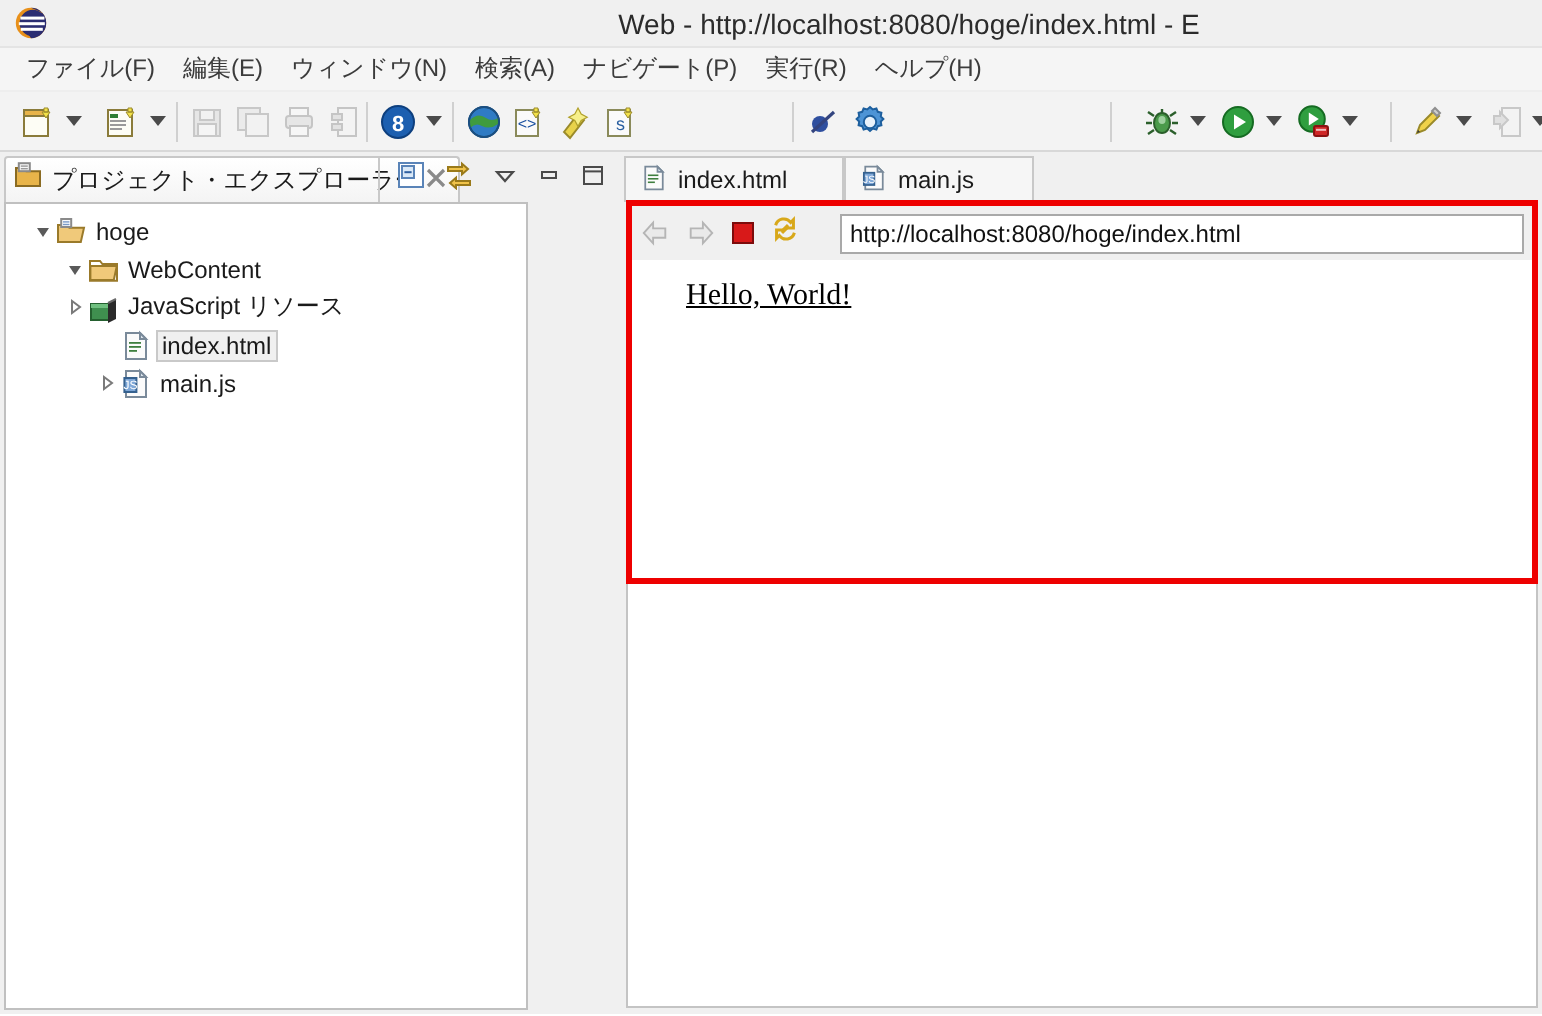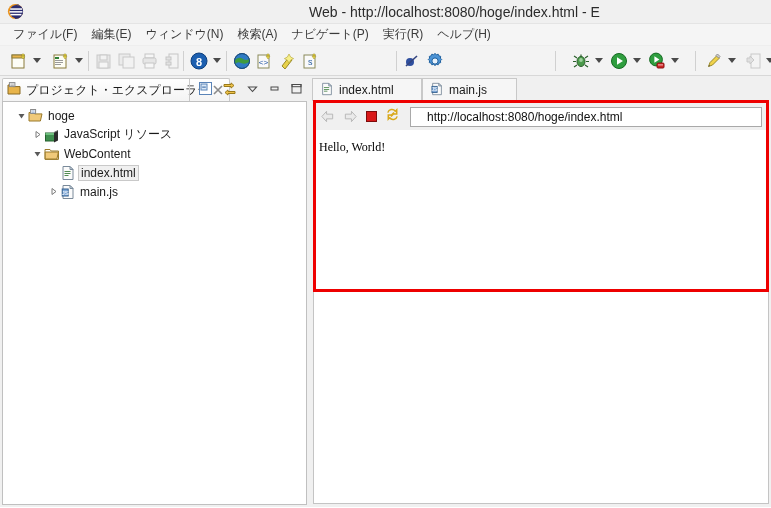--- a/index.html
+++ b/index.html
@@ -129,21 +129,21 @@
     height: 22px;
     display: flex;
     align-items: center;
     gap: 9px;
     padding: 0 4px 0 8px;
     border-left: 1px solid #c9c9c9;
   }
   #pe-body {
     position: absolute;
     left: 0; top: 23px;
-    width: 305px; height: 404px;
+    width: 262px; height: 404px;
     background: #ffffff;
     border: 1px solid #c0c0c0;
     overflow: hidden;
   }
   .tree-row {
     position: relative;
     height: 19px;
     display: flex;
     align-items: center;
     font-size: 12px;
@@ -233,37 +233,38 @@
     gap: 8px;
   }
   #url-field {
     flex: 1;
     height: 20px;
     background: #ffffff;
     border: 1px solid #a9a9a9;
     font-size: 12px;
     color: #111111;
     line-height: 18px;
-    padding: 0 16px;
+    padding: 0 4px;
     white-space: nowrap;
     overflow: hidden;
-    margin-left: 2px;
+    margin-left: 12px;
   }
   #browser-canvas {
     position: absolute;
     left: 0; top: 27px;
     right: 0; bottom: 0;
     background: #ffffff;
     overflow: hidden;
   }
   #page-text {
     font-family: "Liberation Serif", serif;
-    font-size: 12px;
+    font-size: 15px;
     color: #000000;
-    padding: 10px 3px;
+    padding: 10px 27px;
+    text-decoration: underline;
   }
   #editor-lower {
     position: absolute;
     left: 1px; top: 214px;
     width: 456px; height: 212px;
     background: #ffffff;
     border: 1px solid #c4c4c4;
     border-top: none;
   }
 
@@ -530,47 +531,47 @@
             <rect x="3.5" y="2.6" width="3.2" height=".7" fill="#7a9ac8"></rect>
             <rect x="3.5" y="3.9" width="3.2" height=".7" fill="#7a9ac8"></rect>
           </svg>
         </span>
         <span class="tree-label">hoge</span>
       </div>
 
       <div class="tree-row" style="padding-left:28px">
         <span class="twisty">
           <svg width="9" height="9" viewBox="0 0 9 9">
+              <path d="M1.5 3 L7.5 3 L4.5 7.5z" fill="#5a5a5a"></path>
+            </svg>
+        </span>
+        <span class="ticon">
+          <svg width="16" height="16" viewBox="0 0 16 16">
+            <path d="M1 3.5 h5 l1.2 1.5 h7.3 v8.4 h-13.5z" fill="#ffffff" stroke="#9a7a2a"></path>
+            <path d="M1.2 6 h13.2 l-1.5 7 h-11.7z" fill="#f0c97a" stroke="#9a7a2a"></path>
+          </svg>
+        </span>
+        <span class="tree-label">WebContent</span>
+      </div>
+
+      <div class="tree-row" style="padding-left:28px">
+        <span class="twisty">
+          <svg width="9" height="9" viewBox="0 0 9 9">
               <path d="M3 1.5 L3 7.5 L7 4.5z" fill="none" stroke="#7a7a7a"></path>
             </svg>
         </span>
         <span class="ticon">
           <svg width="16" height="16" viewBox="0 0 16 16">
             <rect x="1.5" y="6" width="9" height="8" fill="#3f8f4f" stroke="#24602f"></rect>
             <rect x="1.5" y="6" width="9" height="2" fill="#6fbf7f"></rect>
             <path d="M10 5.5 l4 -2 0 10 -4 2z" fill="#2a2a2a"></path>
             <path d="M10 5.5 l4 -2" stroke="#6a6a6a"></path>
           </svg>
         </span>
         <span class="tree-label">JavaScript リソース</span>
-      </div>
-
-      <div class="tree-row" style="padding-left:28px">
-        <span class="twisty">
-          <svg width="9" height="9" viewBox="0 0 9 9">
-              <path d="M1.5 3 L7.5 3 L4.5 7.5z" fill="#5a5a5a"></path>
-            </svg>
-        </span>
-        <span class="ticon">
-          <svg width="16" height="16" viewBox="0 0 16 16">
-            <path d="M1 3.5 h5 l1.2 1.5 h7.3 v8.4 h-13.5z" fill="#ffffff" stroke="#9a7a2a"></path>
-            <path d="M1.2 6 h13.2 l-1.5 7 h-11.7z" fill="#f0c97a" stroke="#9a7a2a"></path>
-          </svg>
-        </span>
-        <span class="tree-label">WebContent</span>
       </div>
 
       <div class="tree-row" style="padding-left:57px">
         <span class="ticon">
           <svg width="16" height="16" viewBox="0 0 16 16">
             <path d="M3 1.5 h7 l3 3 v10 h-10z" fill="#fbfbfb" stroke="#7a8a9a"></path>
             <path d="M10 1.5 l3 3 h-3z" fill="#dde6ee" stroke="#7a8a9a"></path>
             <rect x="4.5" y="6" width="6" height=".9" fill="#3f7f3f"></rect>
             <rect x="4.5" y="8" width="6" height=".9" fill="#3f7f3f"></rect>
             <rect x="4.5" y="10" width="4" height=".9" fill="#3f7f3f"></rect>

